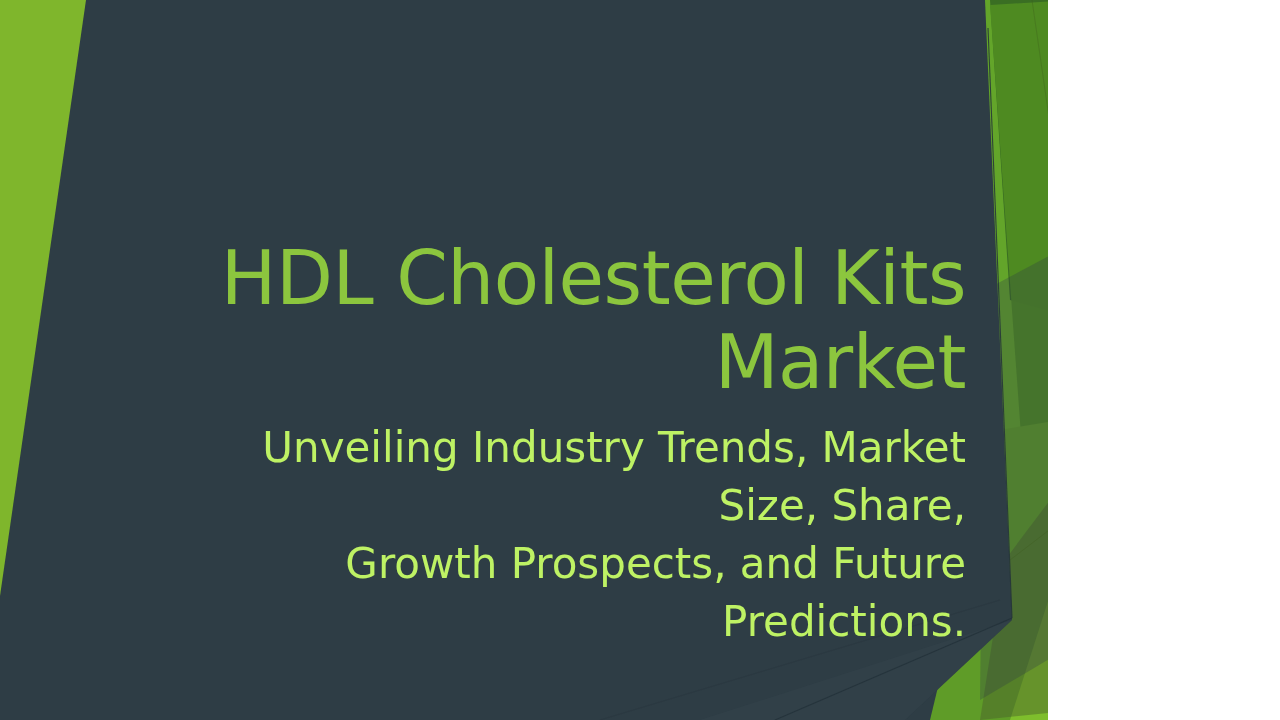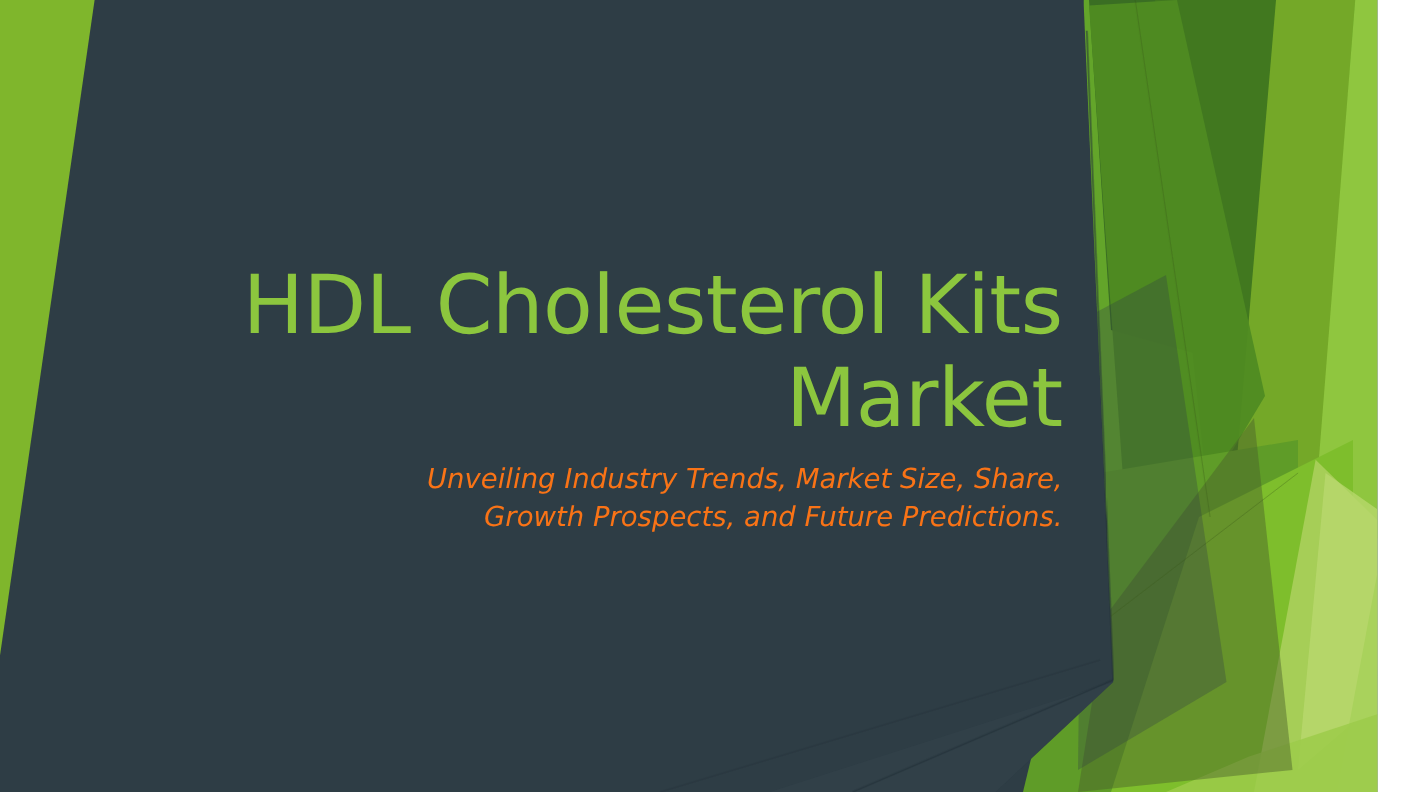--- a/index.html
+++ b/index.html
@@ -2,25 +2,26 @@
 <html><head>
 <meta charset="utf-8">
 <style>
   html, body {
     margin: 0;
     padding: 0;
     background: #ffffff;
   }
   #slide {
     position: relative;
-    width: 1252px;
+    width: 1036px;
     height: 720px;
     overflow: hidden;
     background: #2e3d45;
     font-family: "DejaVu Sans", sans-serif;
+    padding-left: 12px;
   }
   #bg-art {
     position: absolute;
     inset: 0;
     width: 1280px;
     height: 720px;
     display: block;
   }
   #text-block {
     position: absolute;
@@ -36,26 +37,25 @@
     font-size: 74px;
     line-height: 1.14;
     font-weight: 400;
     letter-spacing: -0.5px;
     color: #8cc63e;
     white-space: pre-line;
   }
   #subtitle {
     margin: 14px 0 0 0;
     font-family: "DejaVu Sans", sans-serif;
-    font-size: 25px;
+    font-size: 42px;
     line-height: 1.38;
     font-weight: 400;
-    color: #f97316;
+    color: #bef264;
     white-space: pre-line;
-    font-style: italic;
   }
 </style>
 </head>
 <body>
 
 <div id="slide">
 
   <svg id="bg-art" viewBox="0 0 1280 720" preserveAspectRatio="none" aria-hidden="true">
 
     <rect x="0" y="0" width="1280" height="720" fill="#2e3d45"></rect>

